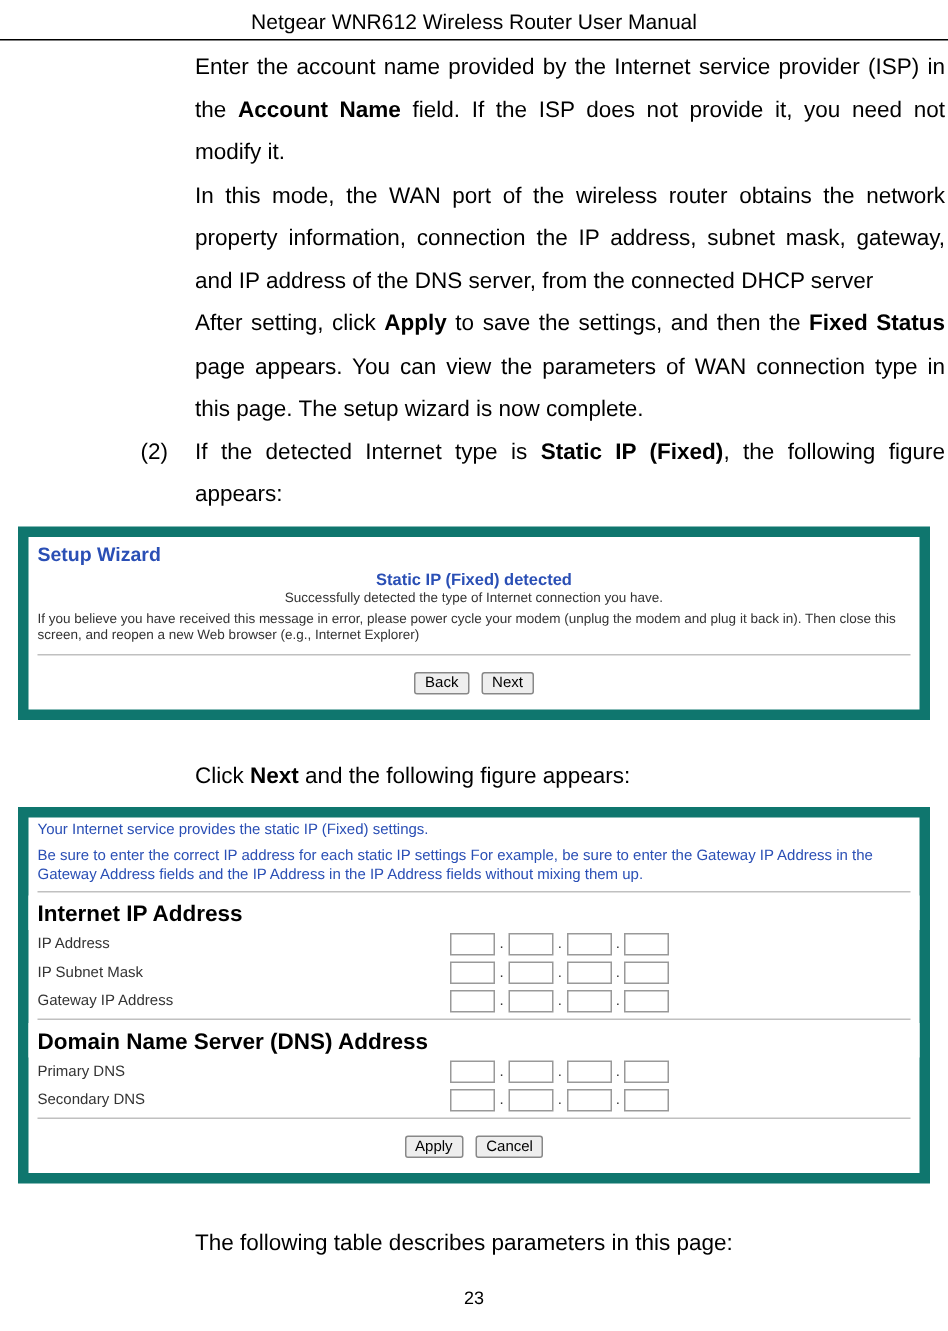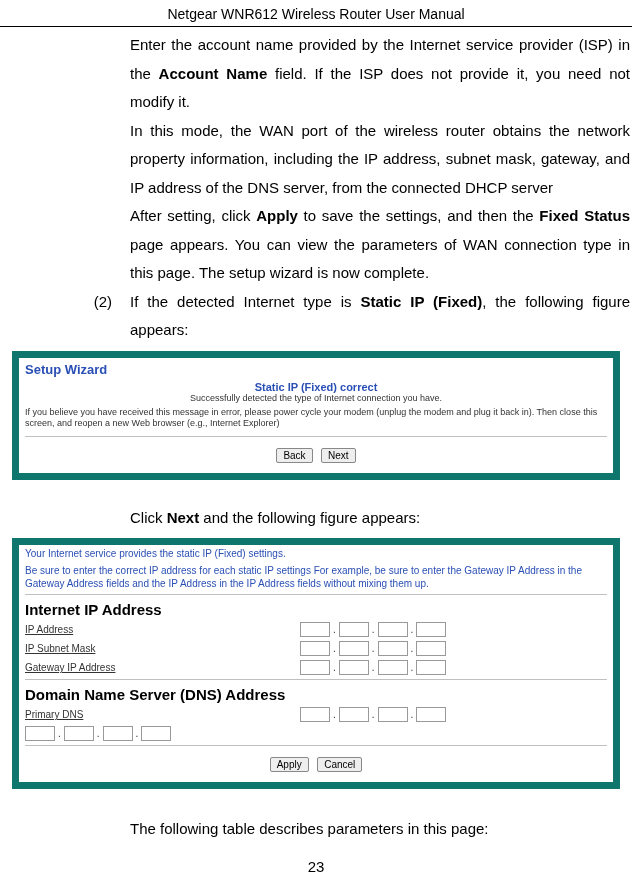--- a/index.html
+++ b/index.html
@@ -113,68 +113,67 @@
   .form-row {
     display: flex;
     align-items: center;
     font-size: 10px;
     color: #333;
     padding: 2px 6px;
   }
   .form-label {
     width: 275px;
     flex-shrink: 0;
-    text-decoration: underline;
   }
   .ip-group {
     display: flex;
     align-items: center;
     gap: 2px;
   }
   .ip-box {
     width: 28px;
     height: 13px;
     border: 1px solid #999;
     background: #fff;
   }
   .dot { font-size: 10px; padding: 0 1px; }
   .page-num {
     text-align: center;
-    font-size: 15px;
+    font-size: 12px;
     padding-top: 14px;
   }
 </style>
 </head>
 <body>
 
 <div class="page">
   <div class="header">Netgear WNR612 Wireless Router User Manual</div>
 
   <div class="body-text">
     <div class="indented-block">
       <span>Enter the account name provided by the Internet service provider (ISP) in the </span><span class="bold">Account Name</span><span> field. If the ISP does not provide it, you need not modify it.</span>
     </div>
 
-    <div class="indented-block">In this mode, the WAN port of the wireless router obtains the network property information, including the IP address, subnet mask, gateway, and IP address of the DNS server, from the connected DHCP server</div>
+    <div class="indented-block">In this mode, the WAN port of the wireless router obtains the network property information, connection the IP address, subnet mask, gateway, and IP address of the DNS server, from the connected DHCP server</div>
 
     <div class="indented-block">
       <span>After setting, click </span><span class="bold">Apply</span><span> to save the settings, and then the </span><span class="bold">Fixed Status</span><span> page appears. You can view the parameters of WAN connection type in this page. The setup wizard is now complete.</span>
     </div>
 
     <div class="numbered-row">
       <div class="num-col">(2)</div>
       <div class="num-text-col">
         <span>If the detected Internet type is </span><span class="bold">Static IP (Fixed)</span><span>, the following figure appears:</span>
       </div>
     </div>
   </div>
 
   <div class="wizard-panel">
     <div class="wizard-title">Setup Wizard</div>
-    <div class="wizard-subtitle">Static IP (Fixed) correct</div>
+    <div class="wizard-subtitle">Static IP (Fixed) detected</div>
     <div class="wizard-subtitle2">Successfully detected the type of Internet connection you have.</div>
     <div class="wizard-instructions">If you believe you have received this message in error, please power cycle your modem (unplug the modem and plug it back in). Then close this screen, and reopen a new Web browser (e.g., Internet Explorer)</div>
     <div class="hr"></div>
     <div class="button-row">
       <button class="btn">Back</button>
       <button class="btn">Next</button>
     </div>
   </div>
 
   <div class="body-text">
@@ -239,20 +238,21 @@
           <span class="dot">.</span>
         <span class="ip-box"></span>
           <span class="dot">.</span>
         <span class="ip-box"></span>
           <span class="dot">.</span>
         <span class="ip-box"></span>
       </div>
     </div>
 
     <div class="form-row">
+      <div class="form-label">Secondary DNS</div>
       <div class="ip-group">
         <span class="ip-box"></span>
           <span class="dot">.</span>
         <span class="ip-box"></span>
           <span class="dot">.</span>
         <span class="ip-box"></span>
           <span class="dot">.</span>
         <span class="ip-box"></span>
       </div>
     </div>

